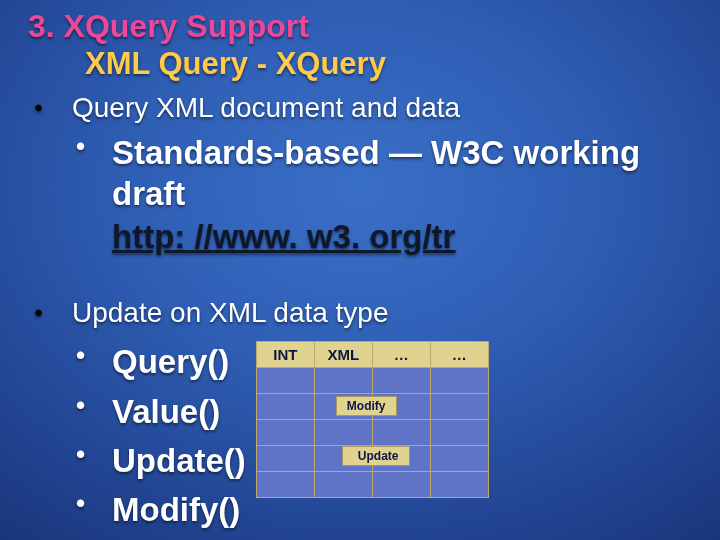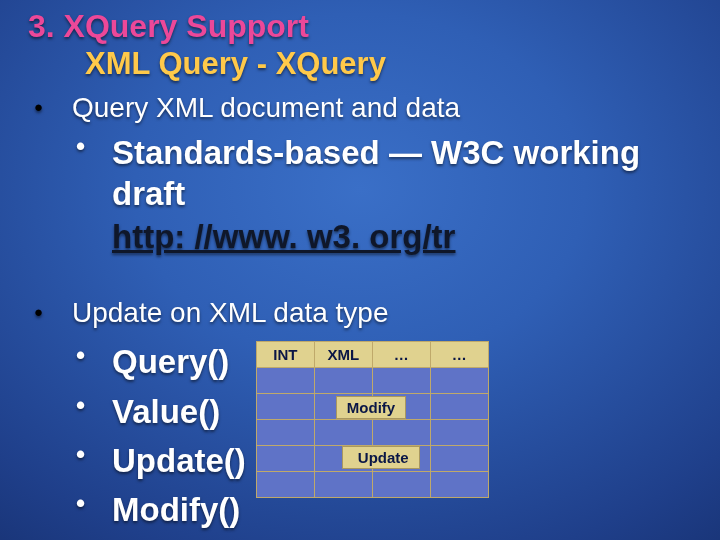--- a/index.html
+++ b/index.html
@@ -97,21 +97,21 @@
     background: #e0d28f;
   }
   .diagram td {
     background: #5f73c7;
   }
   .label-box {
     position: absolute;
     background: #e0d28f;
     color: #0a1646;
     border: 1px solid #a89760;
-    font-size: 15px;
+    font-size: 12px;
     font-weight: bold;
     padding: 2px 10px;
     text-shadow: none;
   }
   .modify-box { left: 80px; top: 55px; }
   .update-box { left: 86px; top: 105px; padding-left: 15px; }
 </style>
 </head>
 <body>
 

